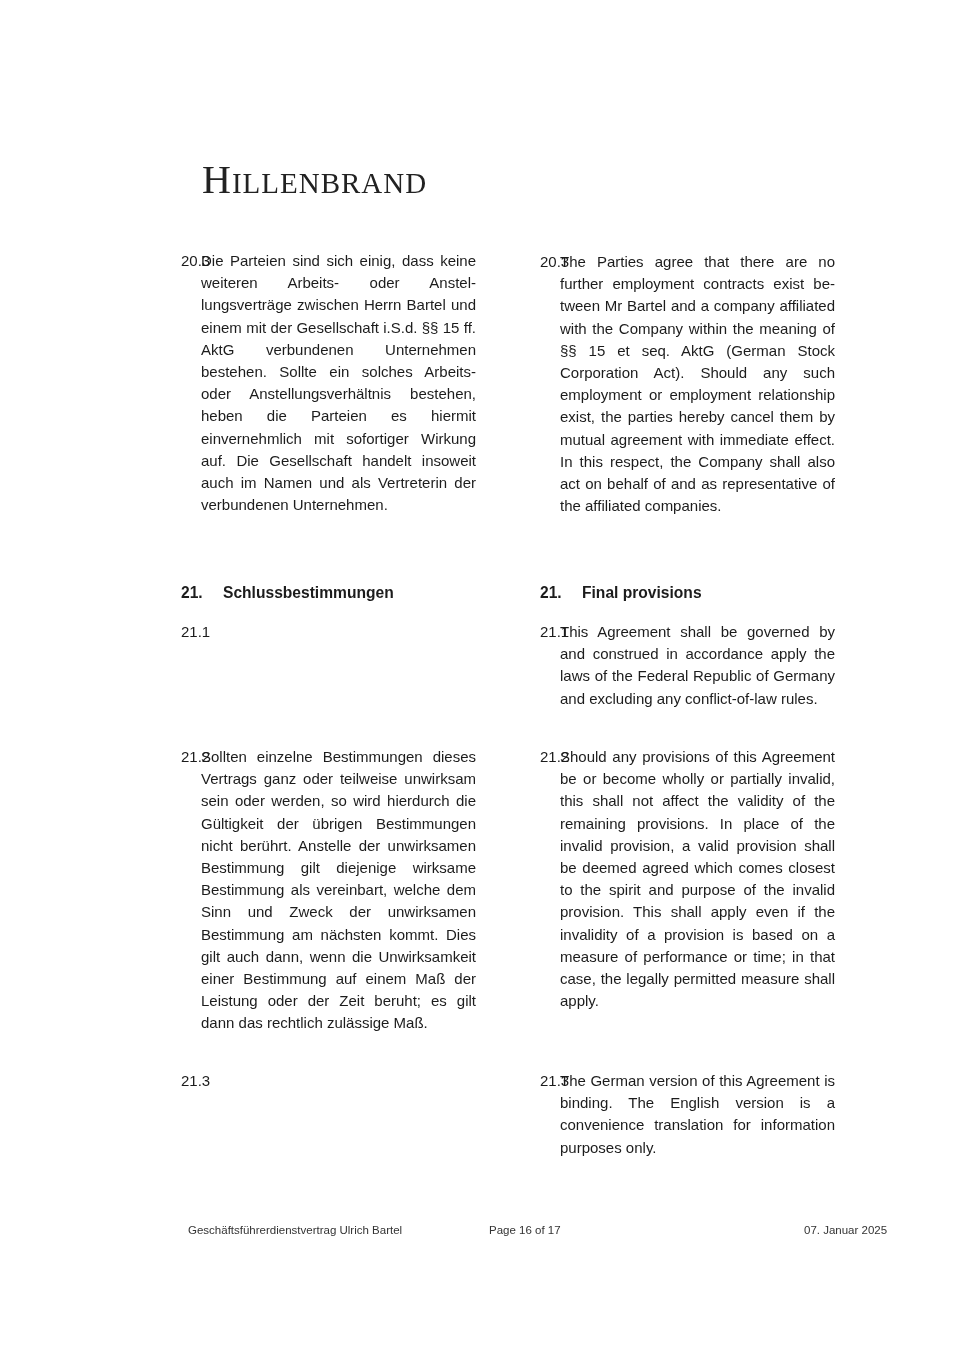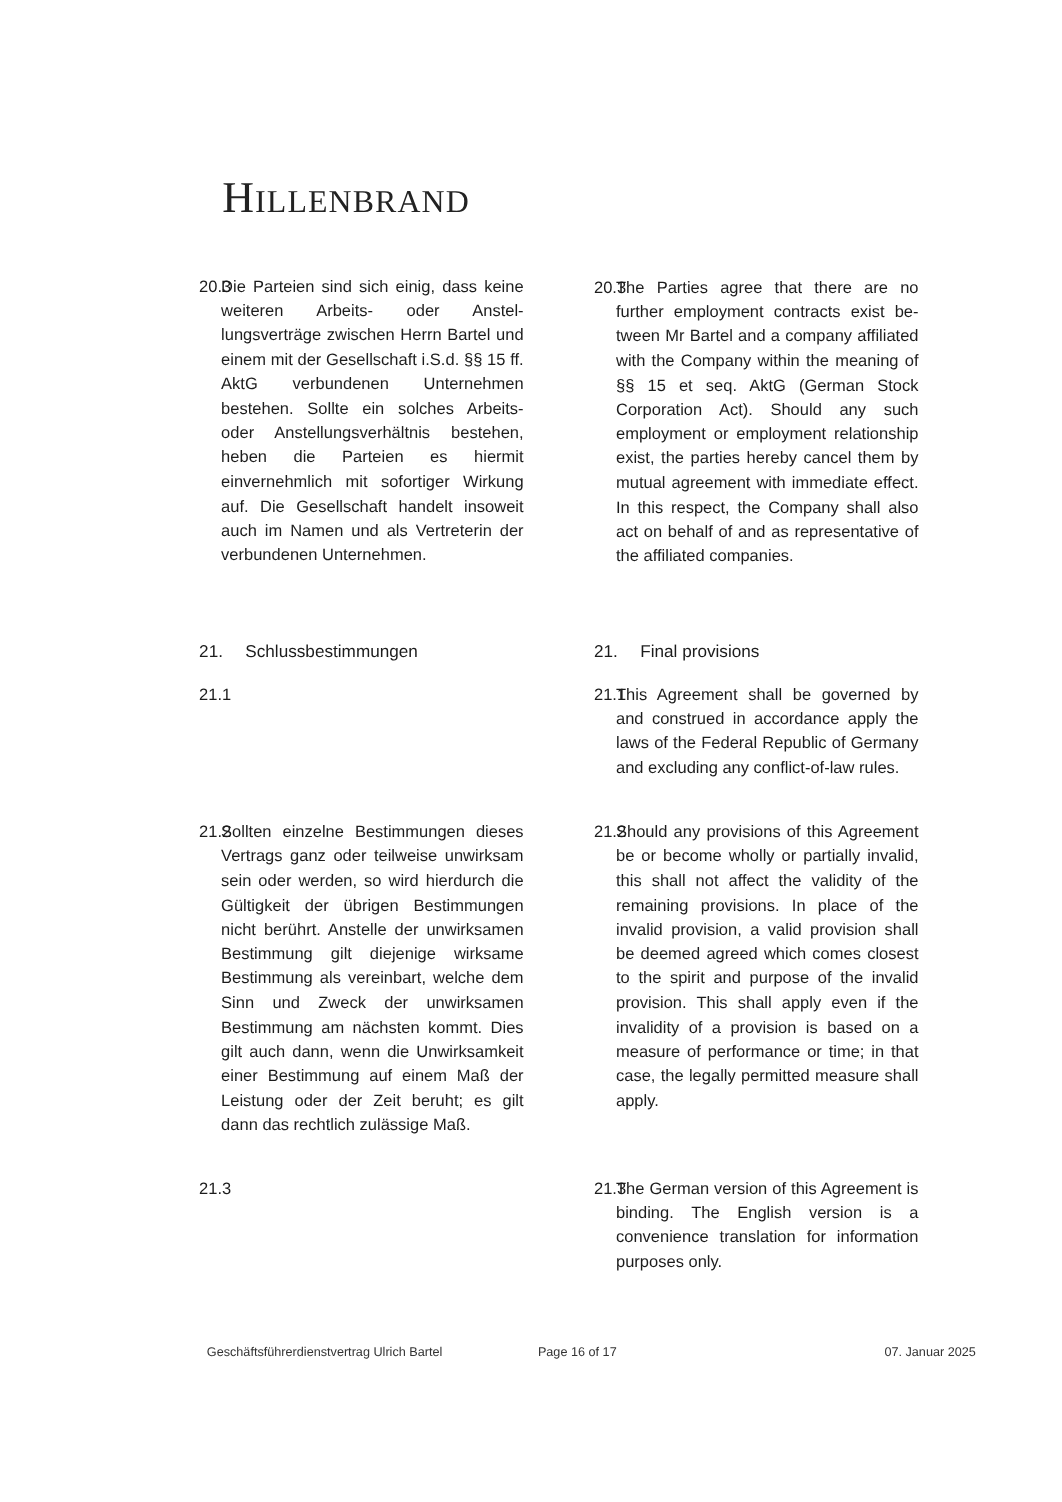--- a/index.html
+++ b/index.html
@@ -5,21 +5,21 @@
   html, body { margin: 0; padding: 0; background: #ffffff; }
   body { width: 965px; height: 1365px; position: relative; overflow: hidden;
          font-family: "Liberation Sans", sans-serif; color: #1c1c1c; }
   .logo { position: absolute; left: 202px; top: 156px; font-family: "Liberation Serif", serif;
           font-size: 40px; letter-spacing: 1px; color: #222; font-weight: normal; }
   .logo .big { font-size: 40px; }
   .logo .sc { font-size: 29px; }
   .para { position: absolute; width: 320px; font-size: 15px; line-height: 22.2px; }
   .para .num { position: absolute; left: 0; top: 0; width: 42px; }
   .para .txt { margin-left: 20px; text-align: justify; hyphens: manual; width: 275px; }
-  .heading { position: absolute; font-size: 15.6px; font-weight: normal; }
+  .heading { position: absolute; font-size: 15.6px; font-weight: bold; }
   .heading .num { position: absolute; left: 0; width: 42px; }
   .heading .txt { margin-left: 42px; white-space: nowrap; }
   .footer { position: absolute; top: 1224px; font-size: 11.5px; color: #333; margin-left: 12px; }
 </style>
 </head>
 <body>
 
 <div class="logo"><span class="big">H</span><span class="sc">ILLENBRAND</span></div>
 
 <div class="para" style="left:181px; top:250px;">

